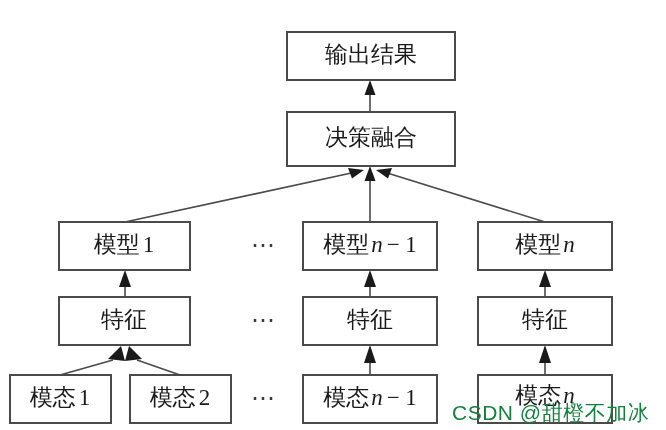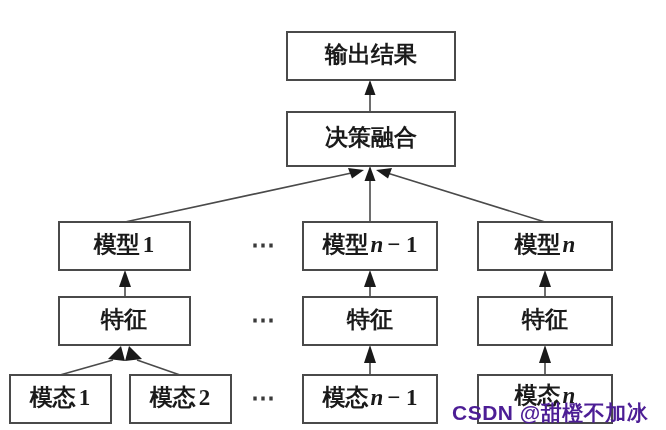--- a/index.html
+++ b/index.html
@@ -12,21 +12,20 @@
     height: 430px;
     font-family: "Liberation Serif", "DejaVu Serif", serif;
     overflow: hidden;
     position: relative;
   }
   #diagram-root {
     position: relative;
     width: 666px;
     height: 430px;
     background: #ffffff;
-    font-weight: bold;
   }
   svg#flowchart {
     display: block;
     width: 666px;
     height: 430px;
   }
   .node-box {
     fill: #ffffff;
     stroke: #4a4a4a;
     stroke-width: 2;
@@ -57,21 +56,21 @@
     text-anchor: middle;
     dominant-baseline: middle;
     letter-spacing: 2px;
   }
   .watermark-text {
     position: absolute;
     left: 452px;
     top: 399px;
     font-family: "Liberation Sans", "DejaVu Sans", sans-serif;
     font-size: 21px;
-    color: #4c1d95;
+    color: #15803d;
     white-space: nowrap;
     pointer-events: none;
     letter-spacing: 0.5px;
   }
 </style>
 </head>
 <body>
 
 <div id="diagram-root">
 

